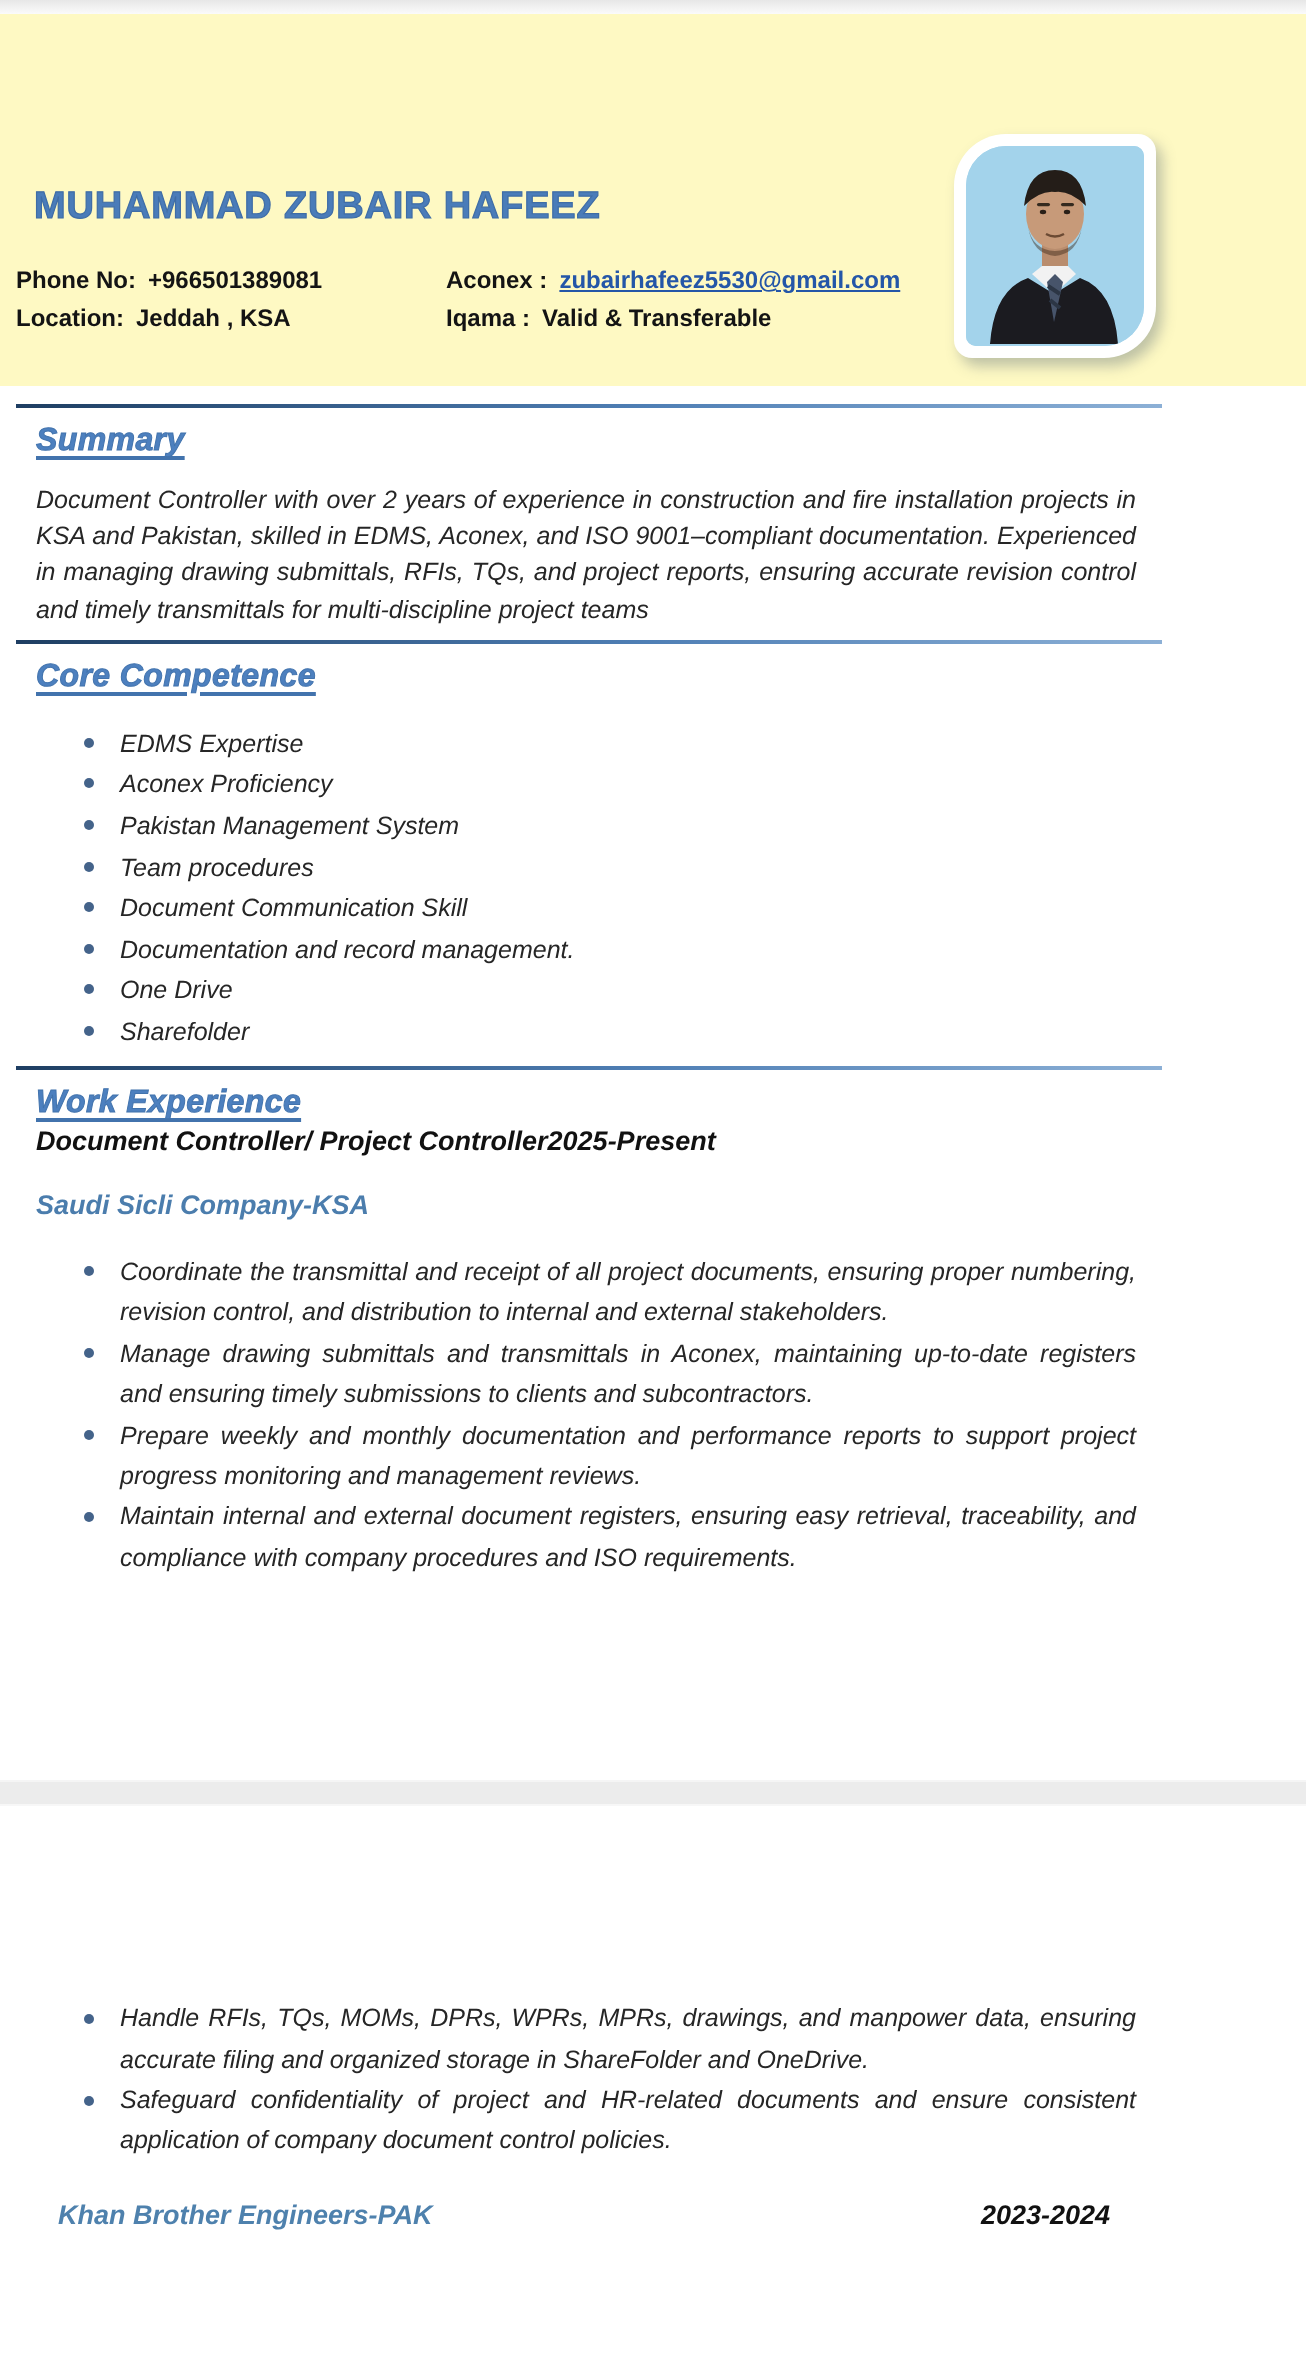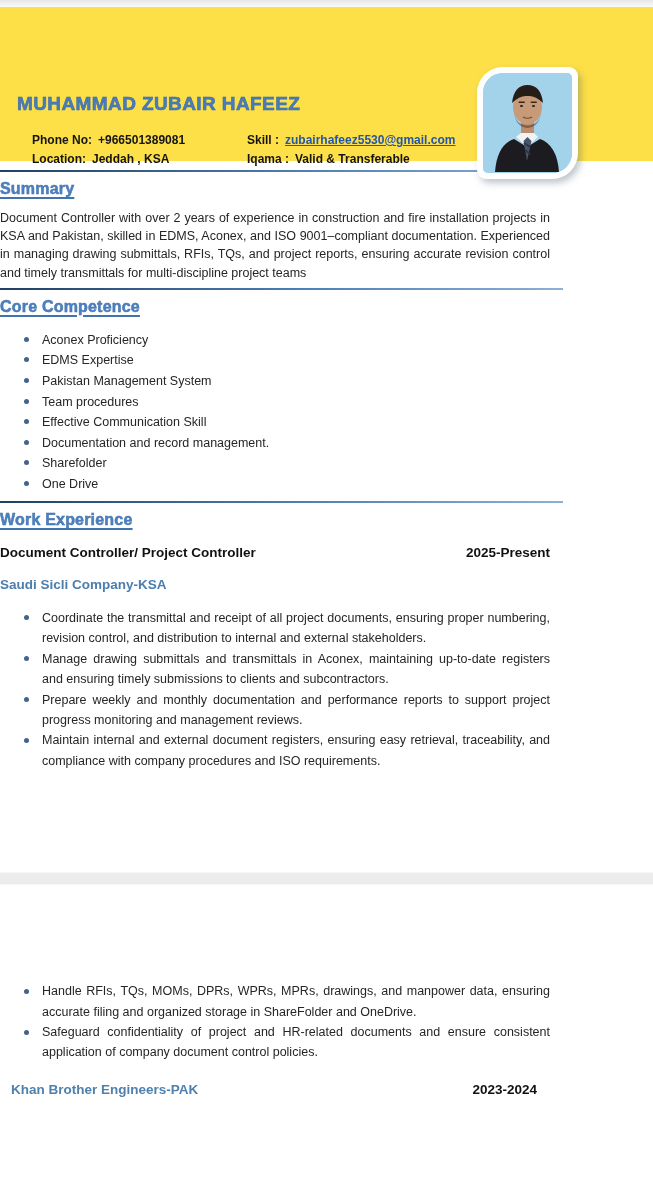--- a/index.html
+++ b/index.html
@@ -4,46 +4,46 @@
 <style>
   html,body{margin:0;padding:0;}
   body{
     width:653px;height:1186px;overflow:hidden;position:relative;
     background:#ffffff;color:#262626;
     font-family:"Liberation Sans",sans-serif;
     -webkit-font-smoothing:antialiased;
   }
   .top-strip{height:7px;background:linear-gradient(#e7e7e7,#fbfbfb);}
   
-  .header{position:relative;height:154px;background:#fde047;}
+  .header{position:relative;height:186px;background:#fef9c3;}
   .name{
     position:absolute;left:17px;top:86px;margin:0;
     font-size:19px;font-weight:800;letter-spacing:.4px;
     color:#4a7cb9;-webkit-text-stroke:.6px #3f6da6;
   }
   .contact{
-    position:absolute;left:32px;top:124px;
+    position:absolute;left:8px;top:124px;
     display:grid;grid-template-columns:215px auto;
     grid-auto-rows:19px;column-gap:0;
     font-size:12px;font-weight:bold;color:#141414;line-height:19px;
   }
   .contact .lbl{margin-right:6px;}
   .link{color:#2456a8;text-decoration:underline;cursor:pointer;}
   .photo-frame{
     position:absolute;left:477px;top:60px;width:101px;height:112px;
     background:#ffffff;border-radius:26px 9px 26px 9px;
     box-shadow:3px 4px 7px rgba(70,90,110,.35);
     display:flex;align-items:center;justify-content:center;
   }
   .photo-inner{
     width:89px;height:100px;border-radius:20px 5px 20px 5px;overflow:hidden;
     background:#a3d3eb;
   }
   
-  .page{padding-left:0;}
+  .page{padding-left:18px;font-style:italic;}
   .rule{
     border:0;height:2px;margin:0 0 0 -10px;width:573px;
     background:linear-gradient(to right,#1e3e62,#4f7fb5 55%,#8cb0d6);
   }
   .rule1{margin-top:9px;}
   .rule2{margin-top:6px;}
   .rule3{margin-top:10px;}
   h2.sec{
     margin:6px 0 0;font-size:16px;line-height:22px;font-weight:800;
     color:#4d80bf;-webkit-text-stroke:.5px #4273ad;letter-spacing:.2px;
@@ -58,22 +58,22 @@
   ul.competence{margin-top:15px;}
   ul.competence li{
     position:relative;padding-left:42px;font-size:12.5px;line-height:14px;
     margin-bottom:6.6px;color:#262626;
   }
   ul.competence li::before{
     content:'';position:absolute;left:24px;top:4px;width:5px;height:5px;
     border-radius:50%;background:#44638a;
   }
   .job-row{
-    display:flex;justify-content:space-between;width:550px;
-    margin-top:14px;font-weight:bold;font-size:13.5px;color:#111;
+    display:flex;justify-content:flex-start;width:550px;
+    font-weight:bold;font-size:13.5px;color:#111;
   }
   .company{
     margin-top:17px;font-weight:bold;font-size:13.5px;color:#4b7dad;
   }
   ul.workbullets{margin-top:16px;}
   ul.workbullets li{
     position:relative;padding-left:42px;width:508px;text-align:justify;
     font-size:12.5px;line-height:20.4px;color:#262626;margin-bottom:0;
   }
   ul.workbullets li::before{
@@ -101,21 +101,21 @@
 <div class="top-strip"></div>
 
 <header class="header">
   <h1 class="name">MUHAMMAD ZUBAIR HAFEEZ</h1>
 
   <div class="contact">
     <div>
       <span class="lbl">Phone No:</span><span>+966501389081</span>
     </div>
     <div>
-      <span class="lbl">Skill :</span><a class="link">zubairhafeez5530@gmail.com</a>
+      <span class="lbl">Aconex :</span><a class="link">zubairhafeez5530@gmail.com</a>
     </div>
     <div>
       <span class="lbl">Location:</span><span>Jeddah , KSA</span>
     </div>
     <div>
       <span class="lbl">Iqama :</span><span>Valid &amp; Transferable</span>
     </div>
   </div>
 
   <div class="photo-frame">
@@ -142,28 +142,28 @@
 </header>
 
 <main class="page">
   <hr class="rule rule1">
   <h2 class="sec">Summary</h2>
   <p class="summary-text">Document Controller with over 2 years of experience in construction and fire installation projects in KSA and Pakistan, skilled in EDMS, Aconex, and ISO 9001–compliant documentation. Experienced in managing drawing submittals, RFIs, TQs, and project reports, ensuring accurate revision control and timely transmittals for multi-discipline project teams</p>
 
   <hr class="rule rule2">
   <h2 class="sec">Core Competence</h2>
   <ul class="plain competence">
+    <li>EDMS Expertise</li>
     <li>Aconex Proficiency</li>
-    <li>EDMS Expertise</li>
     <li>Pakistan Management System</li>
     <li>Team procedures</li>
-    <li>Effective Communication Skill</li>
+    <li>Document Communication Skill</li>
     <li>Documentation and record management.</li>
+    <li>One Drive</li>
     <li>Sharefolder</li>
-    <li>One Drive</li>
   </ul>
 
   <hr class="rule rule3">
   <h2 class="sec work-h">Work Experience</h2>
 
   <div class="job-row">
     <span>Document Controller/ Project Controller</span>
     <span>2025-Present</span>
   </div>
   <div class="company">Saudi Sicli Company-KSA</div>

